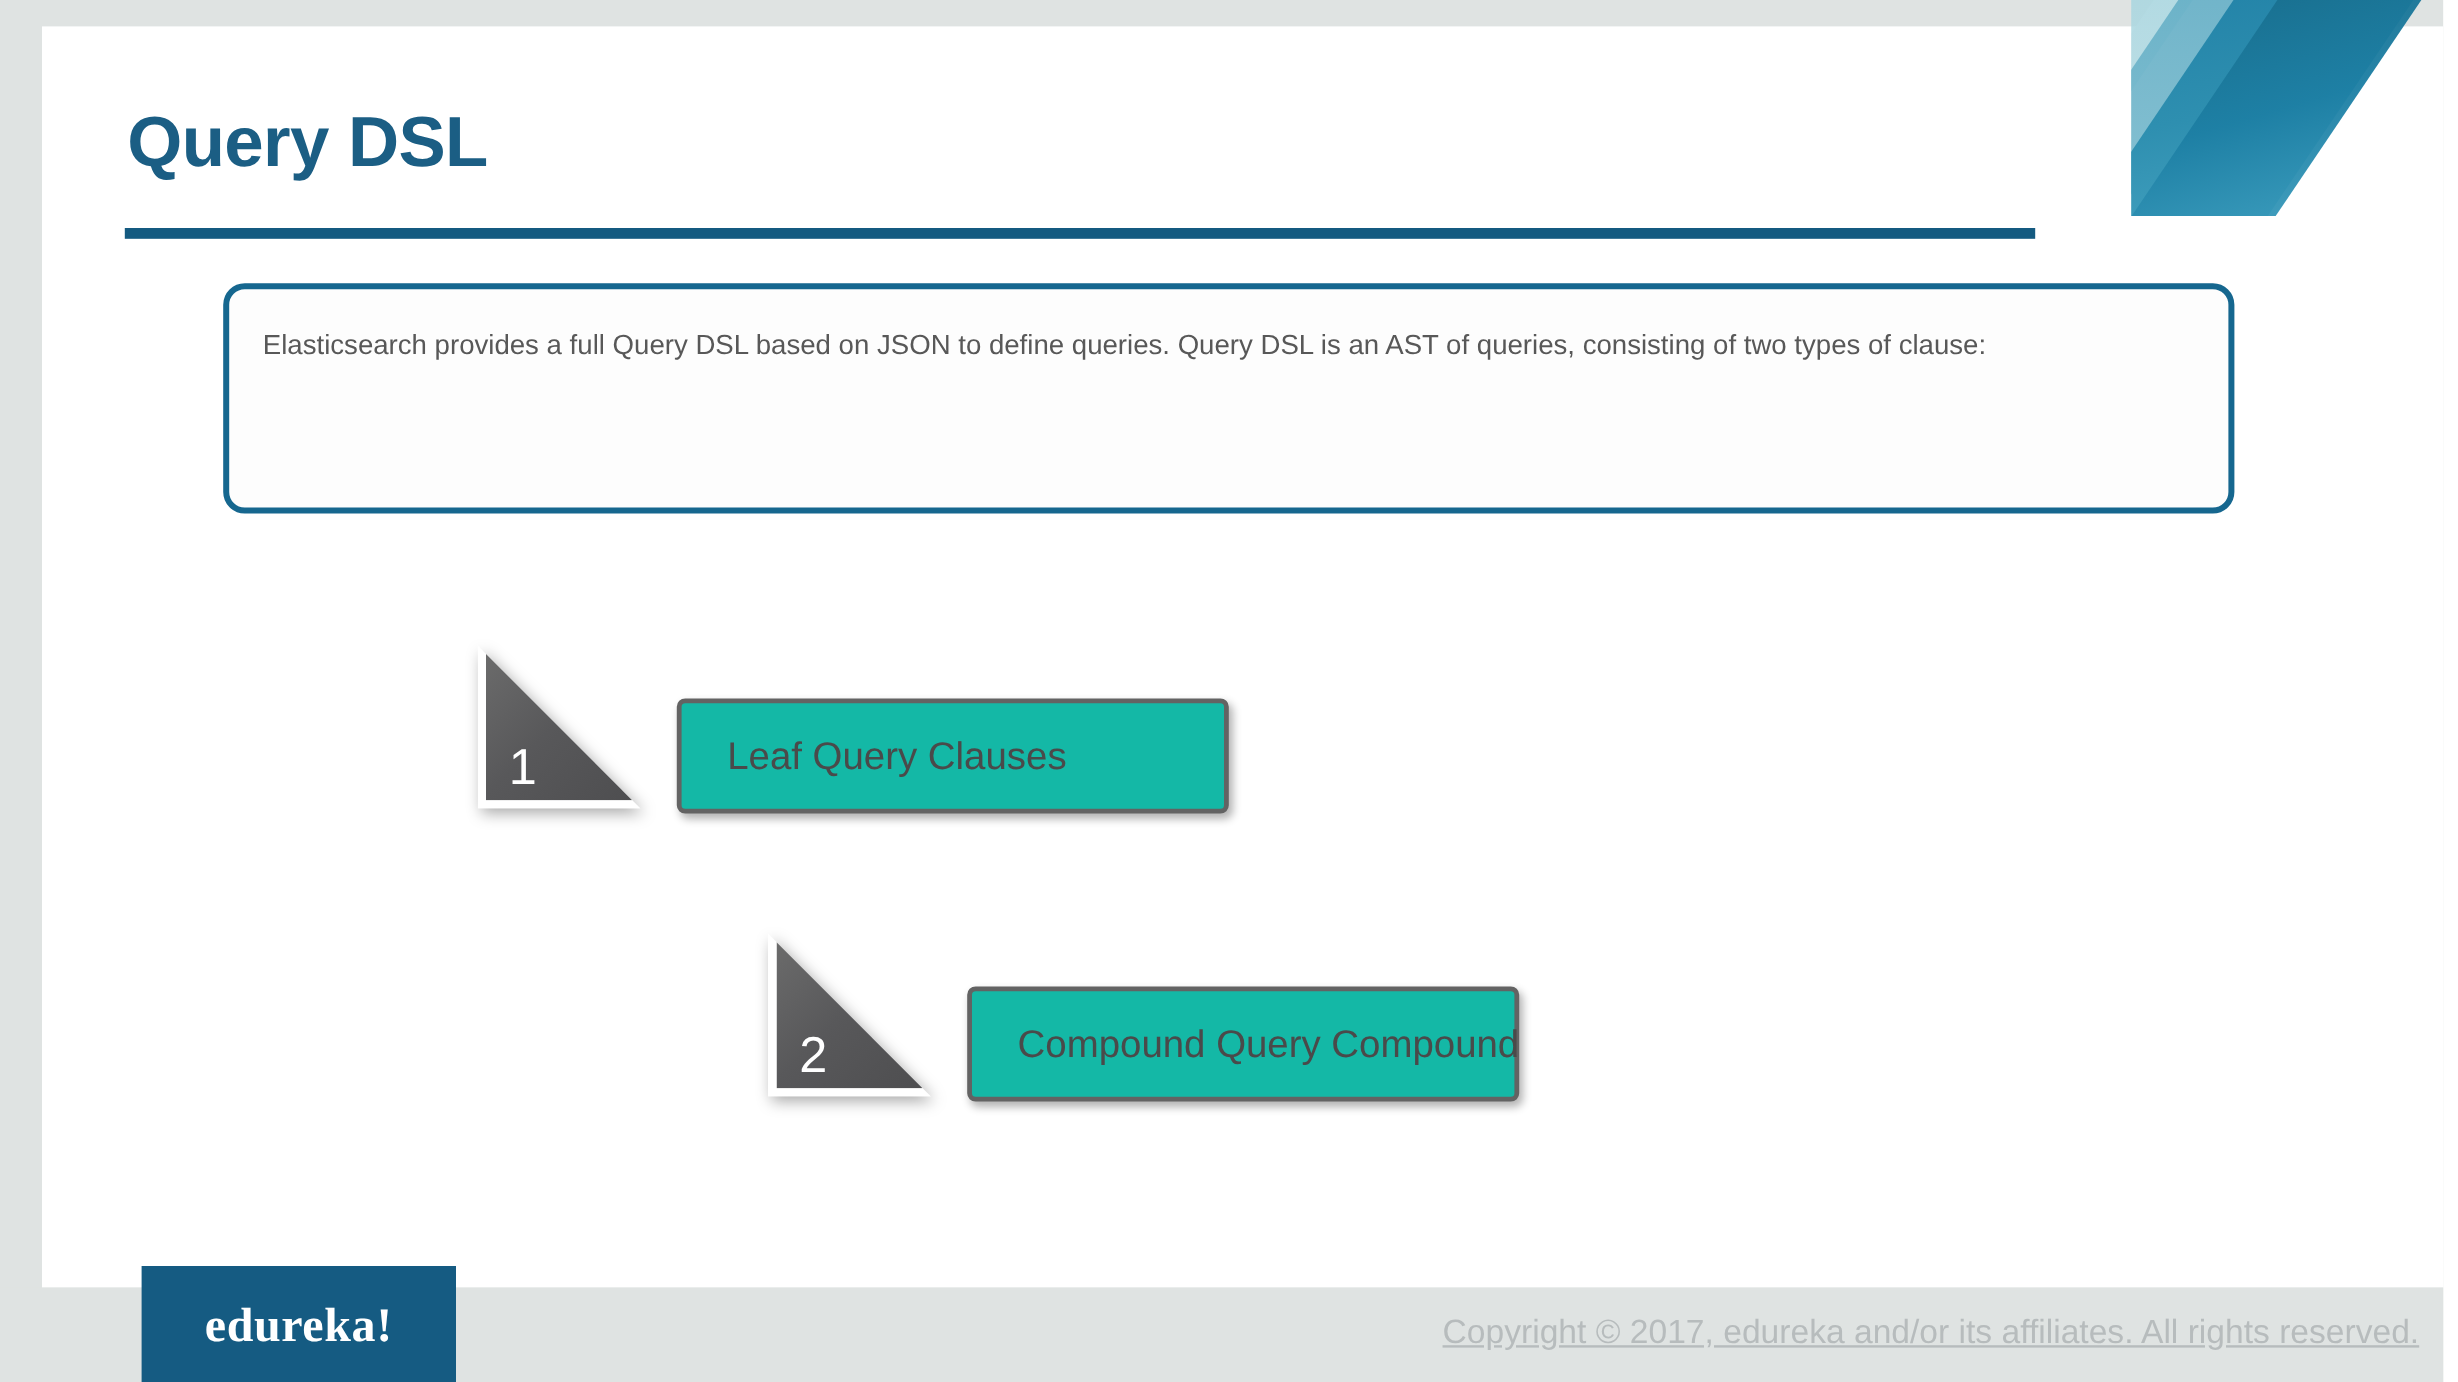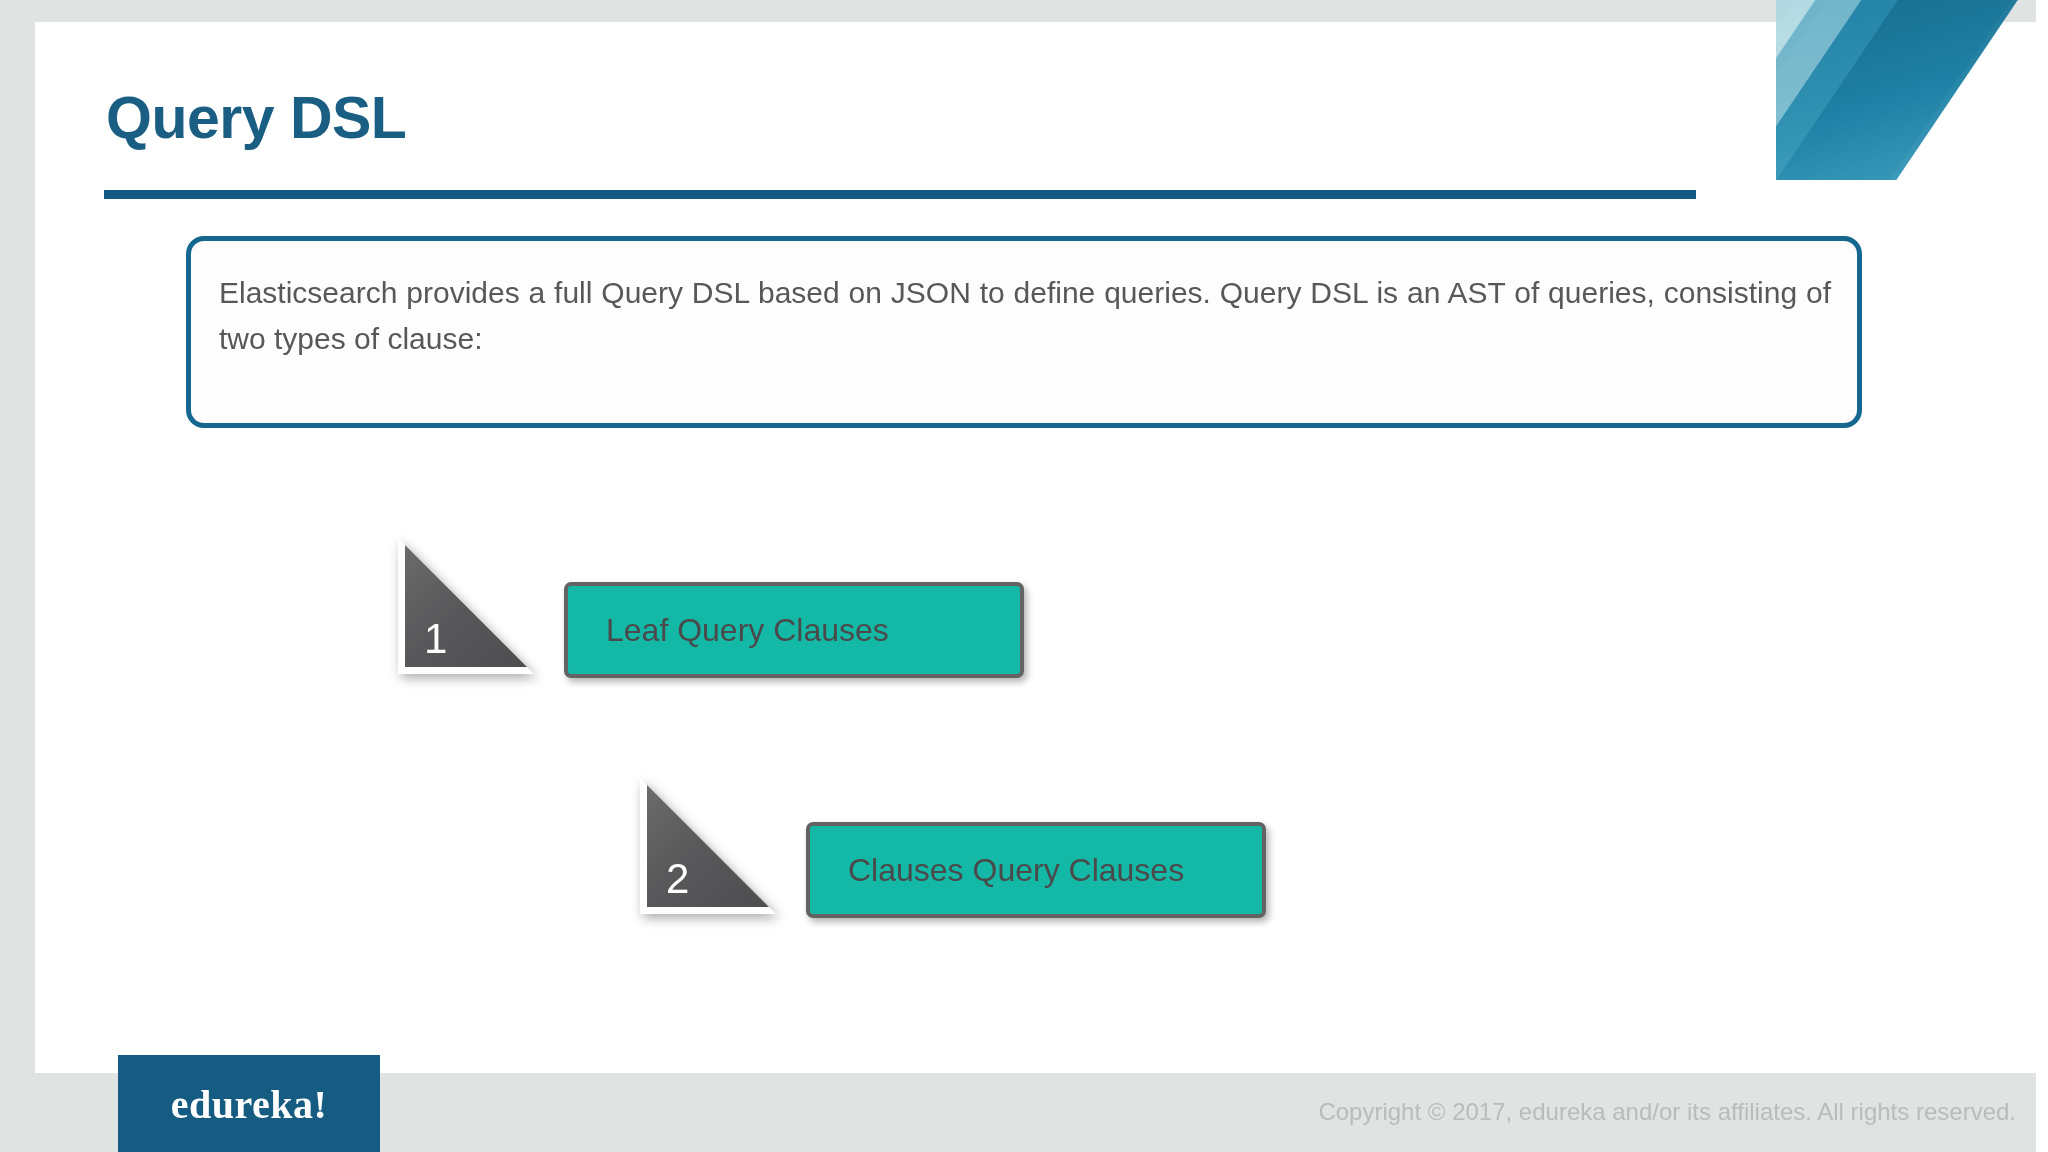--- a/index.html
+++ b/index.html
@@ -123,21 +123,21 @@
     border: 5px solid #16678f;
     border-radius: 18px;
     box-sizing: border-box;
     background: #fdfdfd;
   }
   .intro-text {
     position: absolute;
     left: 28px;
     top: 29px;
     right: 26px;
-    font-size: 30px;
+    font-size: 23px;
     line-height: 1.52;
     color: #585858;
     text-align: justify;
     font-weight: 400;
   }
 
   
   .banner {
     position: absolute;
     width: 640px;
@@ -229,23 +229,24 @@
     color: #ffffff;
     font-family: "Liberation Serif", serif;
     font-weight: 700;
     font-size: 40px;
     letter-spacing: 0.5px;
   }
   .copyright {
     position: absolute;
     right: 32px;
     bottom: 26px;
-    font-size: 24px;
+    font-size: 28px;
     color: #b7bcbd;
     white-space: nowrap;
+    text-decoration: underline;
   }
 </style>
 </head>
 <body>
 
 <div class="canvas">
 
   <div class="slide-surface"></div>
 
   <div class="corner-deco">
@@ -269,21 +270,21 @@
     </div>
     <div class="tri-wrap">
       <div class="tri-outer"></div>
       <div class="tri-inner"></div>
       <div class="tri-number">1</div>
     </div>
   </div>
 
   <div class="banner banner-2">
     <div class="plate">
-      <div class="plate-label">Clauses Query Clauses</div>
+      <div class="plate-label">Compound Query Compound</div>
     </div>
     <div class="tri-wrap">
       <div class="tri-outer"></div>
       <div class="tri-inner"></div>
       <div class="tri-number">2</div>
     </div>
   </div>
 
   <div class="footer">
     <div class="logo">

